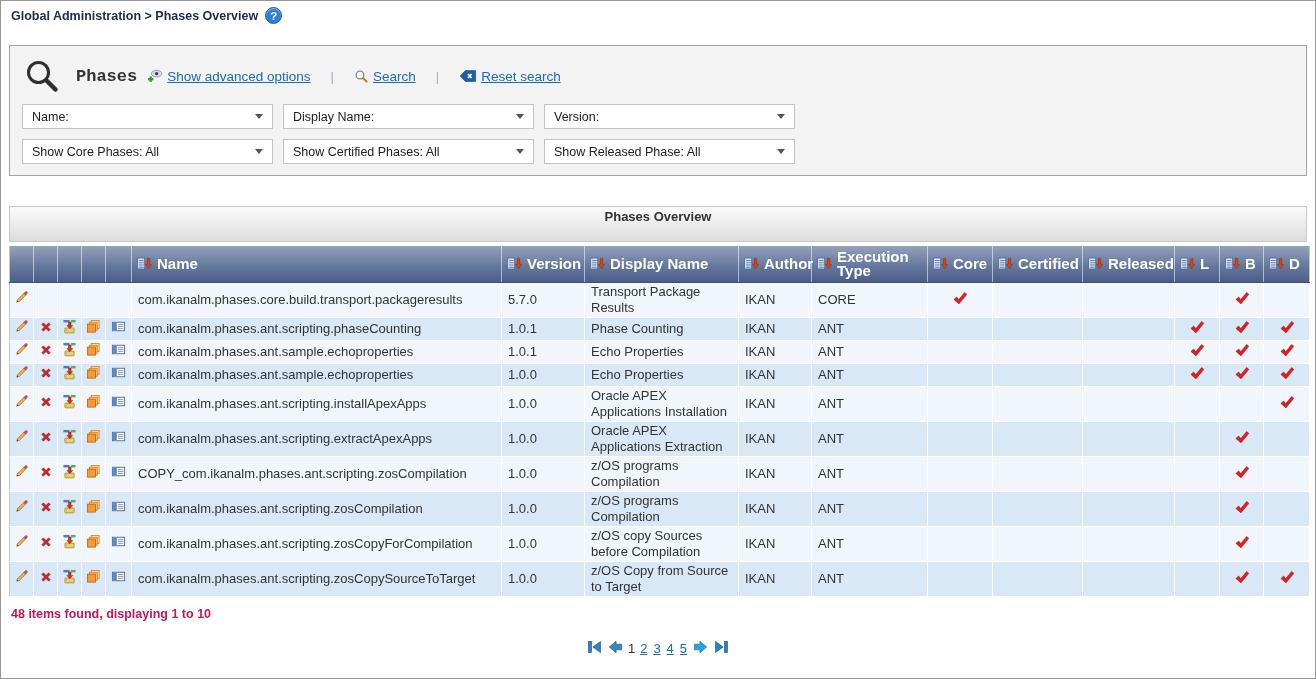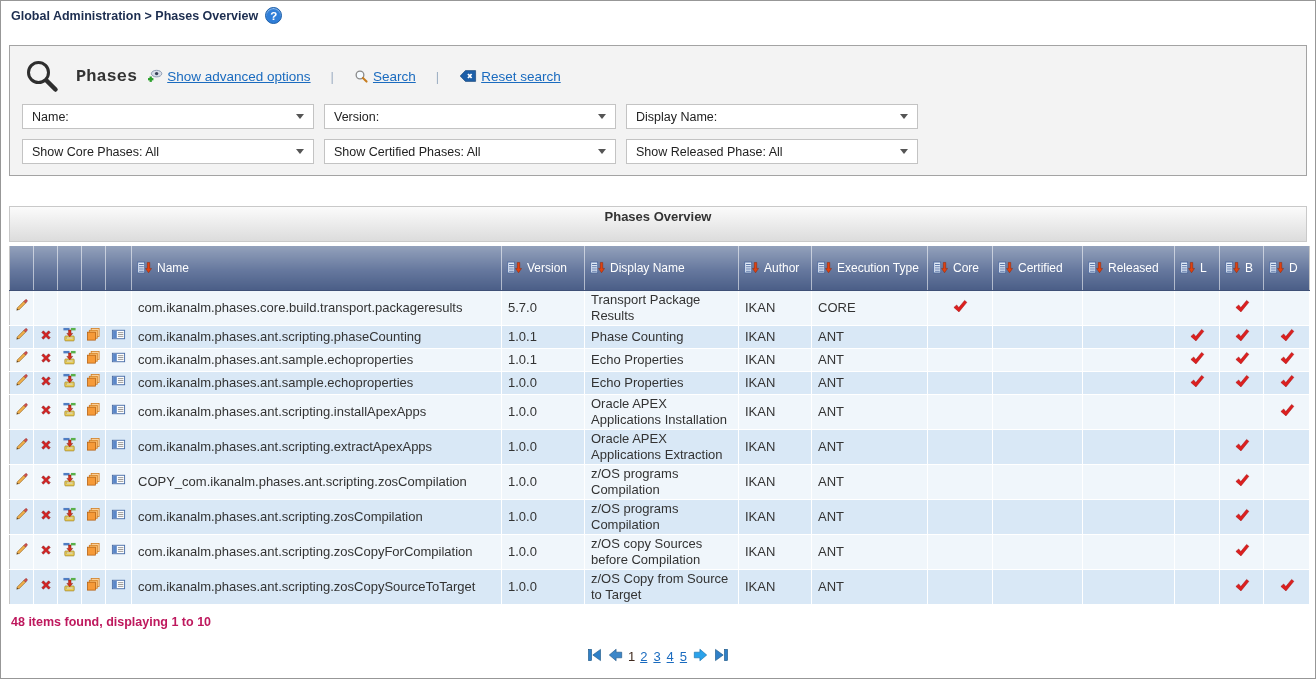--- a/index.html
+++ b/index.html
@@ -24,33 +24,33 @@
   
   .search-panel { margin:20px 8px 0 8px; height:131px; background:#f3f3f3; border:1px solid #a3a3a3; padding:8px 12px; }
   .panel-head { display:flex; align-items:center; margin:4px 0 9px 2px; }
   .panel-head .big-mag { margin-right:16px; }
   .panel-title { font-size:17px; font-weight:bold; color:#333; margin-right:10px;font-family:Liberation Mono, monospace; }
   .panel-links { display:flex; align-items:center; gap:20px; }
   .link { display:inline-flex; align-items:center; gap:4px; color:#1a6bbf; font-size:13.5px;
     text-decoration:underline; cursor:pointer; }
   .link-sep { color:#9fb0c4; font-size:13px; }
   .filters-row { display:flex; gap:10px; margin-top:10px; }
-  .dropdown { width:292px; height:25px; background:#fff; border:1px solid #c3c3c3; display:flex;
+  .dropdown { width:251px; height:25px; background:#fff; border:1px solid #c3c3c3; display:flex;
     align-items:center; justify-content:space-between; padding:0 9px; font-size:12.5px; color:#222; cursor:pointer; }
   .dd-arrow { width:0; height:0; border-left:4px solid transparent; border-right:4px solid transparent;
     border-top:5px solid #555; }
 
   
   .table-zone { margin:30px 8px 0 8px; }
   .table-title { height:36px; line-height:20px; text-align:center; font-size:13px; font-weight:bold; color:#333;
     background:linear-gradient(#fbfbfb,#dcdcdc); border:1px solid #c9c9c9; }
   table { width:1300px; table-layout:fixed; border-collapse:collapse; margin-top:4px;
     border-left:1px solid #c6c6c6; border-right:1px solid #c6c6c6; border-bottom:1px solid #b9b9b9; }
-  thead th { background:linear-gradient(#93a1bb, #66789e 55%, #4b5e87); height:44px; color:#fff;
-    font-weight:normal; font-size:12px; border-right:1px solid rgba(255,255,255,.55);
+  thead th { background:linear-gradient(#93a1bb, #66789e 55%, #4b5e87); height:36px; color:#fff;
+    font-weight:bold; font-size:15px; border-right:1px solid rgba(255,255,255,.55);
     border-bottom:1px solid #3e5076; cursor:pointer; }
   thead th:last-child { border-right:none; }
   .th-inner { display:flex; align-items:center; gap:5px; padding:0 2px 0 5px; text-align:left; line-height:14px; }
   tbody td { font-size:13px; color:#333; padding:1px 4px; border-right:1px solid #fff; border-bottom:1px solid #fff;
     vertical-align:middle; line-height:16px; }
   tr.row-light td { background:#f0f6fb; }
   tr.row-alt td { background:#d9e8f6; }
   td.cell-action { text-align:center; padding:1px 0; }
   td.cell-name { white-space:nowrap; overflow:hidden; padding-left:6px; }
   td.cell-check { text-align:center; }
@@ -114,25 +114,25 @@
           <span>Reset search</span>
         </span>
       </span>
   </div>
   <div class="filters-row" id="filters-r1">
       <div class="dropdown">
         <span class="dd-label">Name:</span>
         <span class="dd-arrow"></span>
       </div>
       <div class="dropdown">
-        <span class="dd-label">Version:</span>
+        <span class="dd-label">Display Name:</span>
         <span class="dd-arrow"></span>
       </div>
       <div class="dropdown">
-        <span class="dd-label">Display Name:</span>
+        <span class="dd-label">Version:</span>
         <span class="dd-arrow"></span>
       </div>
     </div>
   <div class="filters-row" id="filters-r2">
       <div class="dropdown">
         <span class="dd-label">Show Core Phases: All</span>
         <span class="dd-arrow"></span>
       </div>
       <div class="dropdown">
         <span class="dd-label">Show Certified Phases: All</span>

